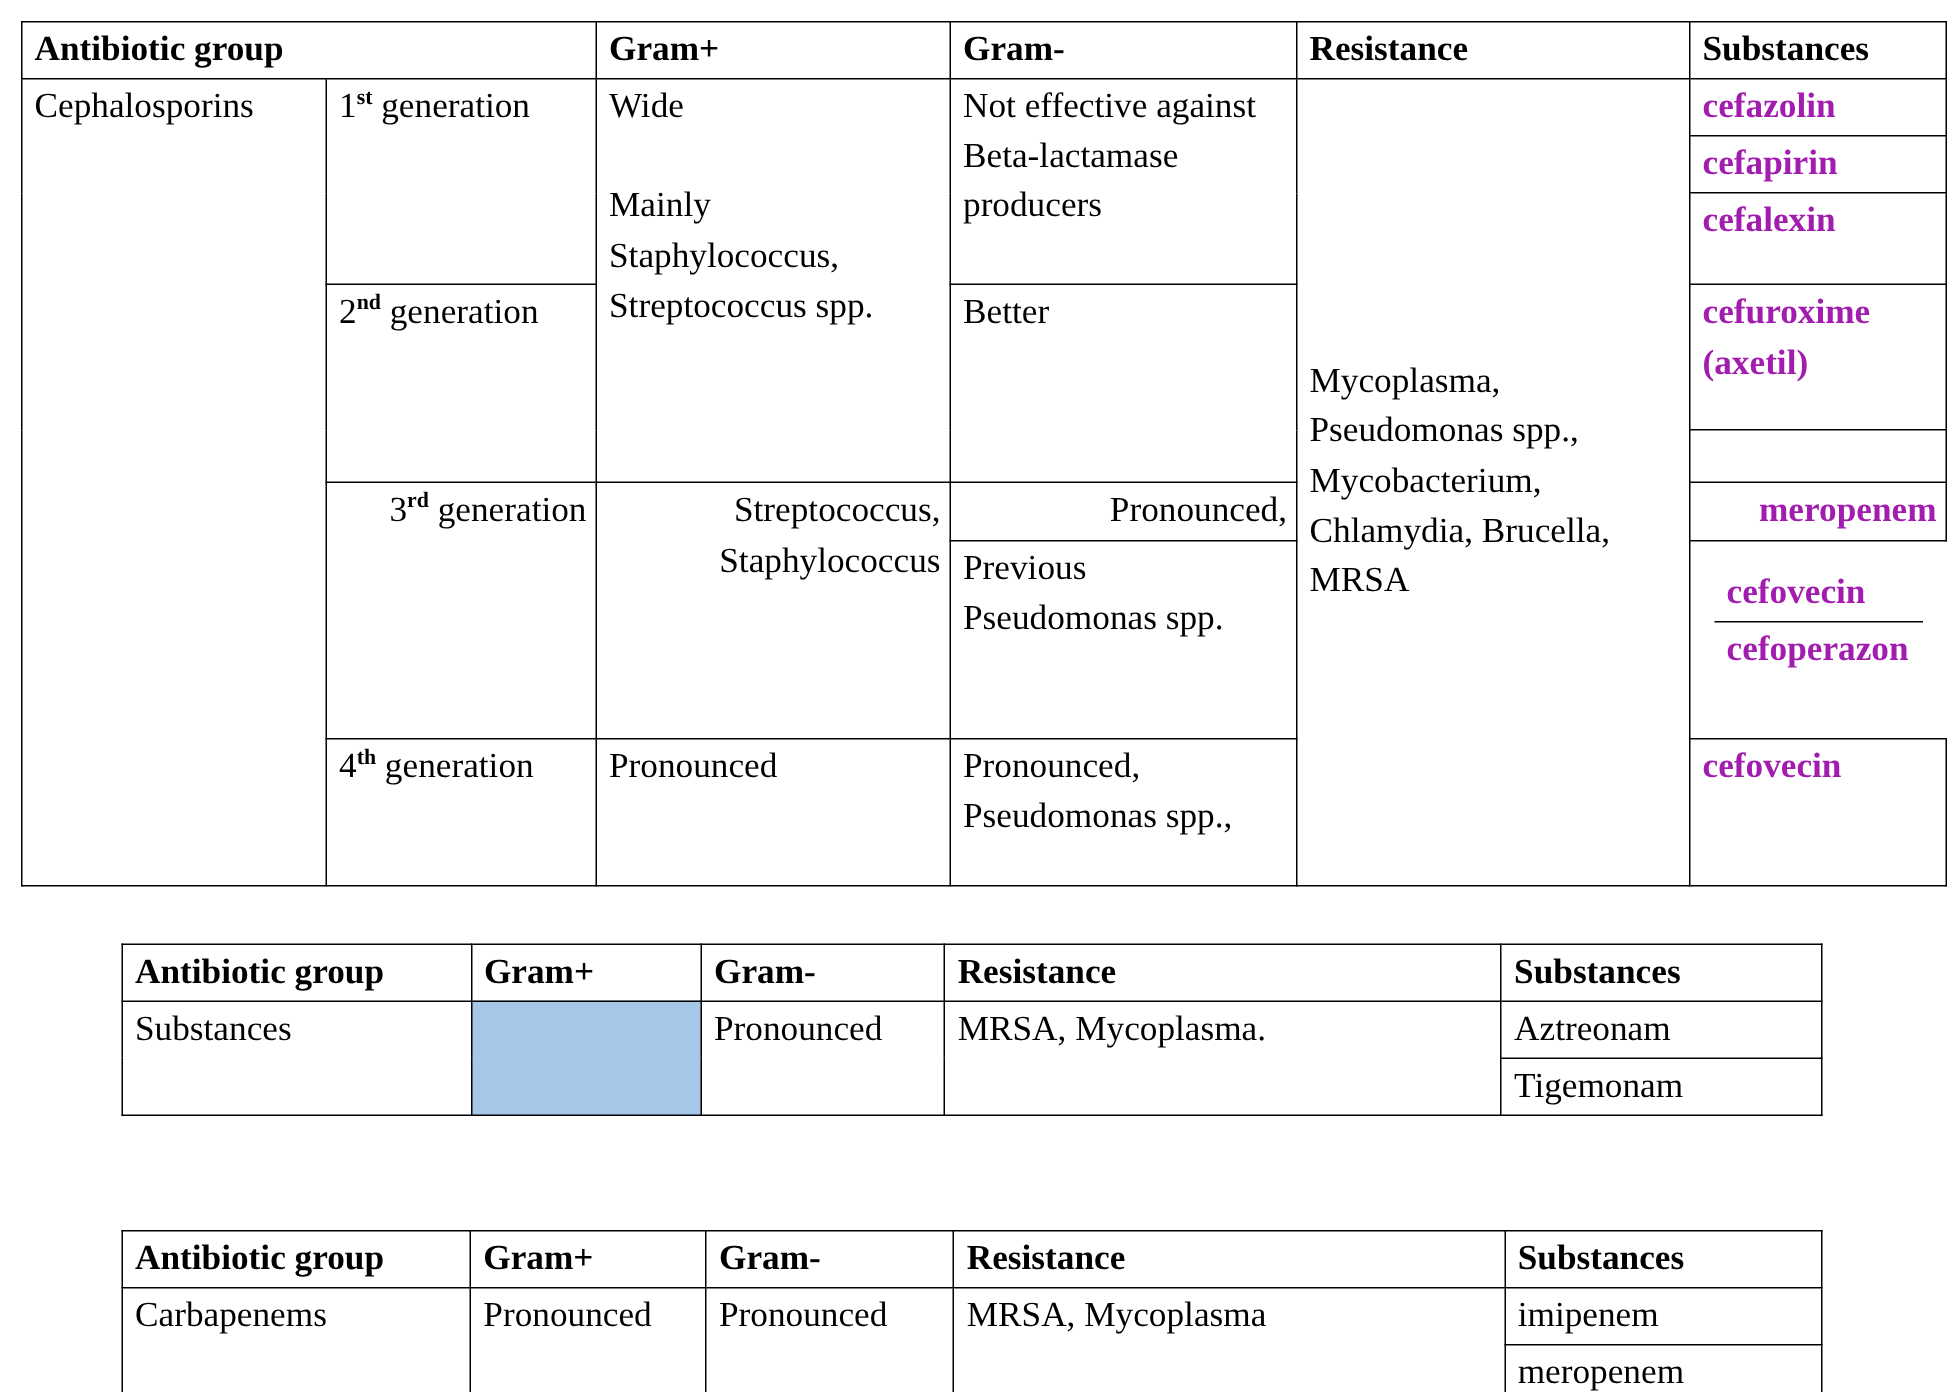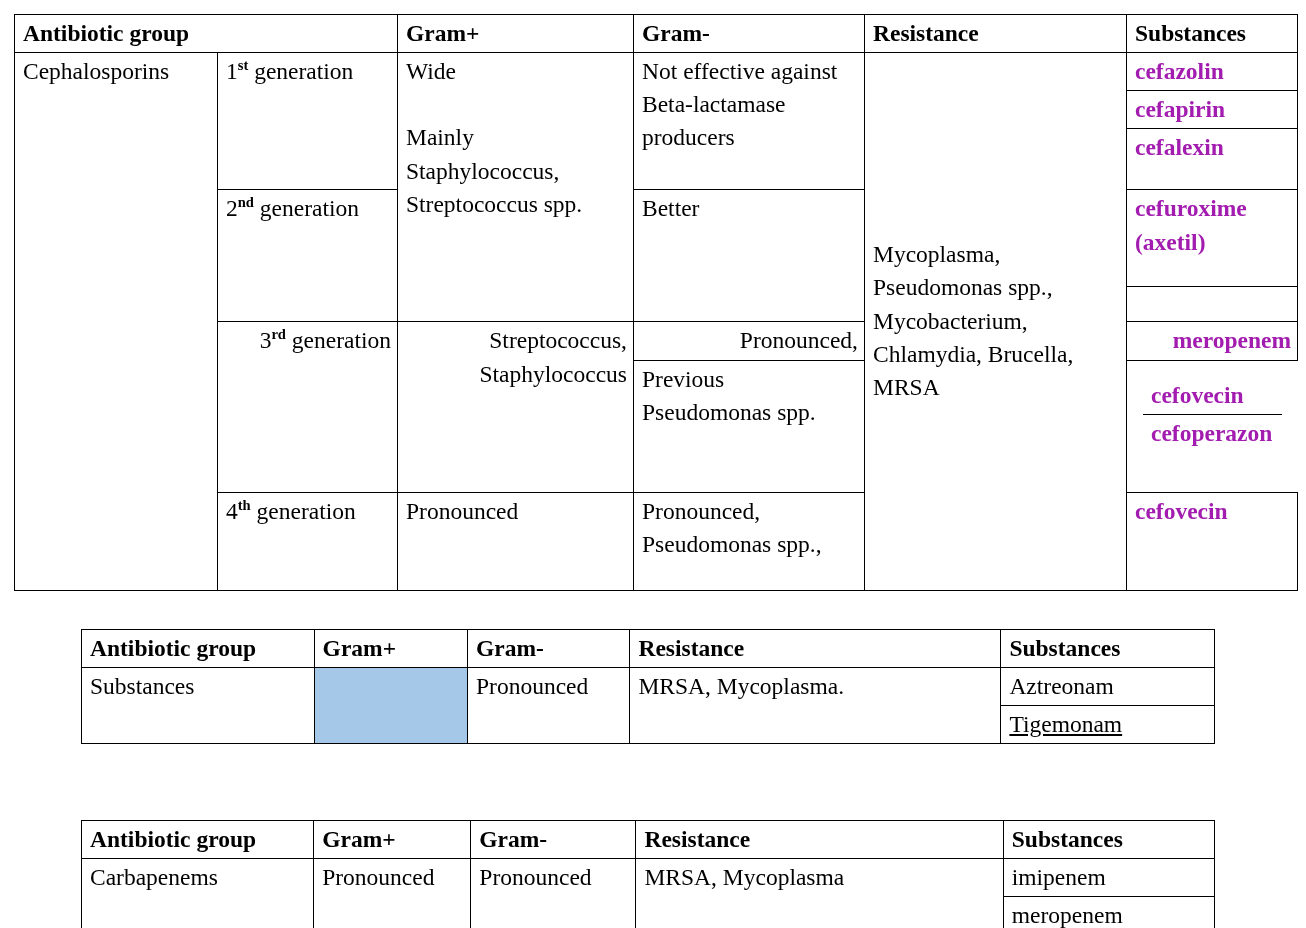--- a/index.html
+++ b/index.html
@@ -96,21 +96,21 @@
     top: 629px;
     width: 1134px;
   }
   #tbl-mono col.m-group { width: 232px; }
   #tbl-mono col.m-gp    { width: 153px; }
   #tbl-mono col.m-gm    { width: 162px; }
   #tbl-mono col.m-res   { width: 370px; }
   #tbl-mono col.m-sub   { width: 213px; }
   #tbl-mono tr.r-head td { height: 26px; }
   #tbl-mono tr.r-a td { height: 30px; }
-  #tbl-mono tr.r-b td { height: 30px; text-decoration: underline; }
+  #tbl-mono tr.r-b td { height: 30px; }
 
   
   #tbl-carb {
     left: 81px;
     top: 820px;
     width: 1134px;
   }
   #tbl-carb col.k-group { width: 232px; }
   #tbl-carb col.k-gp    { width: 157px; }
   #tbl-carb col.k-gm    { width: 165px; }

